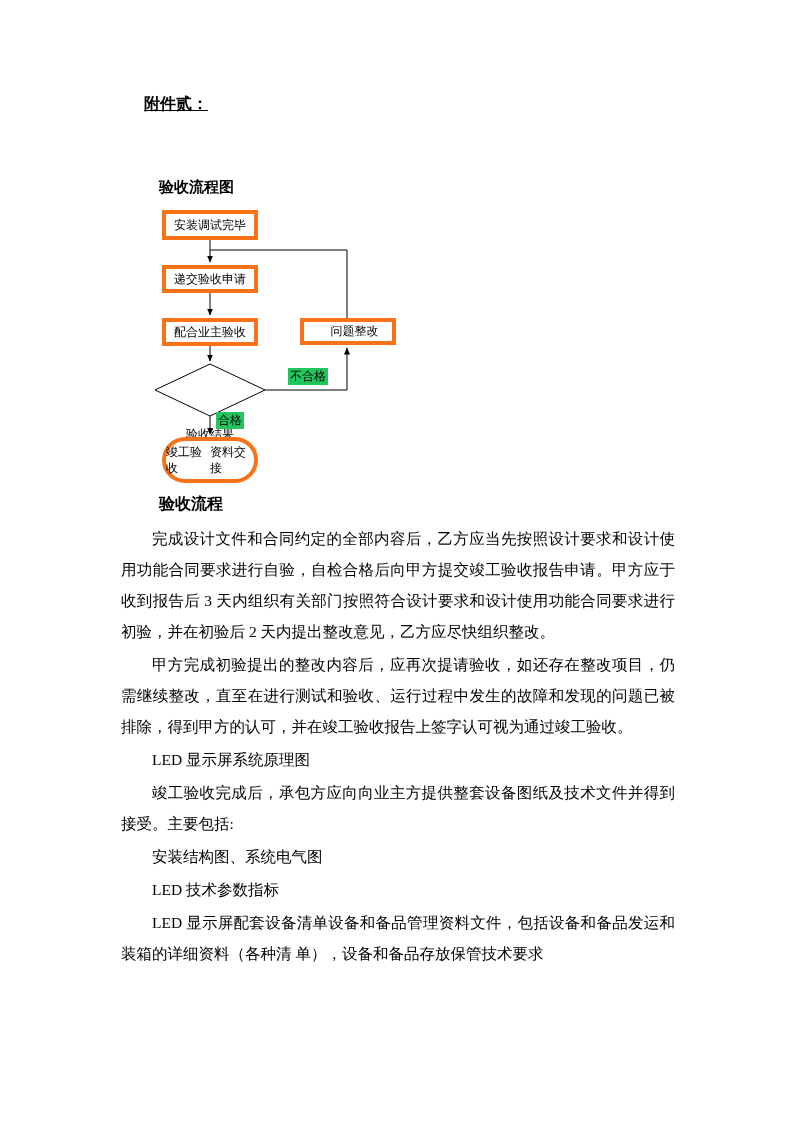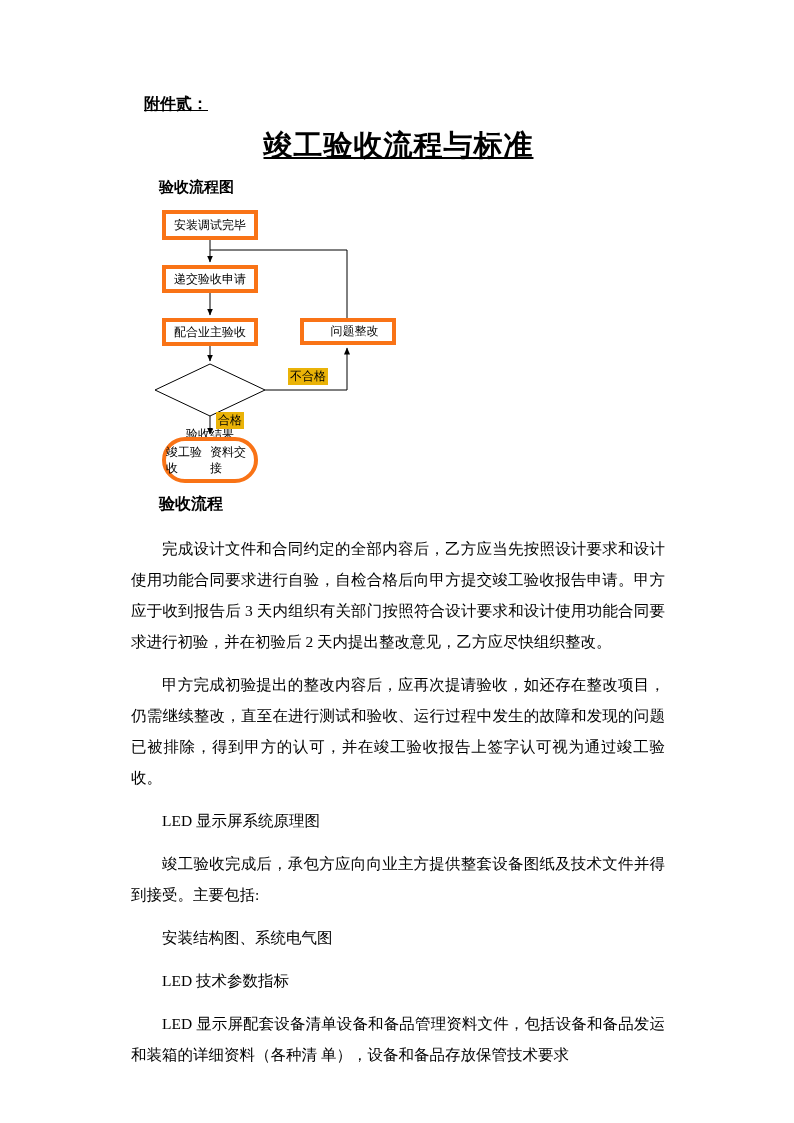--- a/index.html
+++ b/index.html
@@ -73,21 +73,21 @@
     width: 110px;
     text-align: center;
     font-size: 12px;
     z-index: 2;
     margin-top: 44px;
   }
   .fc-label {
     position: absolute;
     font-size: 12px;
     z-index: 2;
-    background: #eab308;
+    background: #22c55e;
     padding: 0 2px;
   }
   .fc-label-fail { left: 288px; top: 368px; }
   .fc-label-pass { left: 216px; top: 412px; }
   .fc-svg {
     position: absolute;
     left: 0;
     top: 0;
     z-index: 1;
     pointer-events: none;
@@ -96,31 +96,30 @@
     position: absolute;
     left: 119px;
     top: 521px;
     width: 558px;
     font-size: 15.5px;
     line-height: 31px;
     text-align: justify;
   }
   .body-text p {
     text-indent: 2em;
-    margin: 12px;
+    margin: 2px;
   }
 </style>
 </head>
 <body>
 
 <div class="page">
 
   <div class="attachment-label">附件贰：</div>
 
-  <div class="doc-title">竣工验收流程与标准</div>
 
   <div class="flow-heading">验收流程图</div>
 
   <svg class="fc-svg" width="794" height="1123">
     <defs>
       <marker id="arrow" markerWidth="9" markerHeight="9" refX="6.5" refY="3" orient="auto">
         <path d="M0,0 L7,3 L0,6 z" fill="#000"></path>
       </marker>
     </defs>
 

